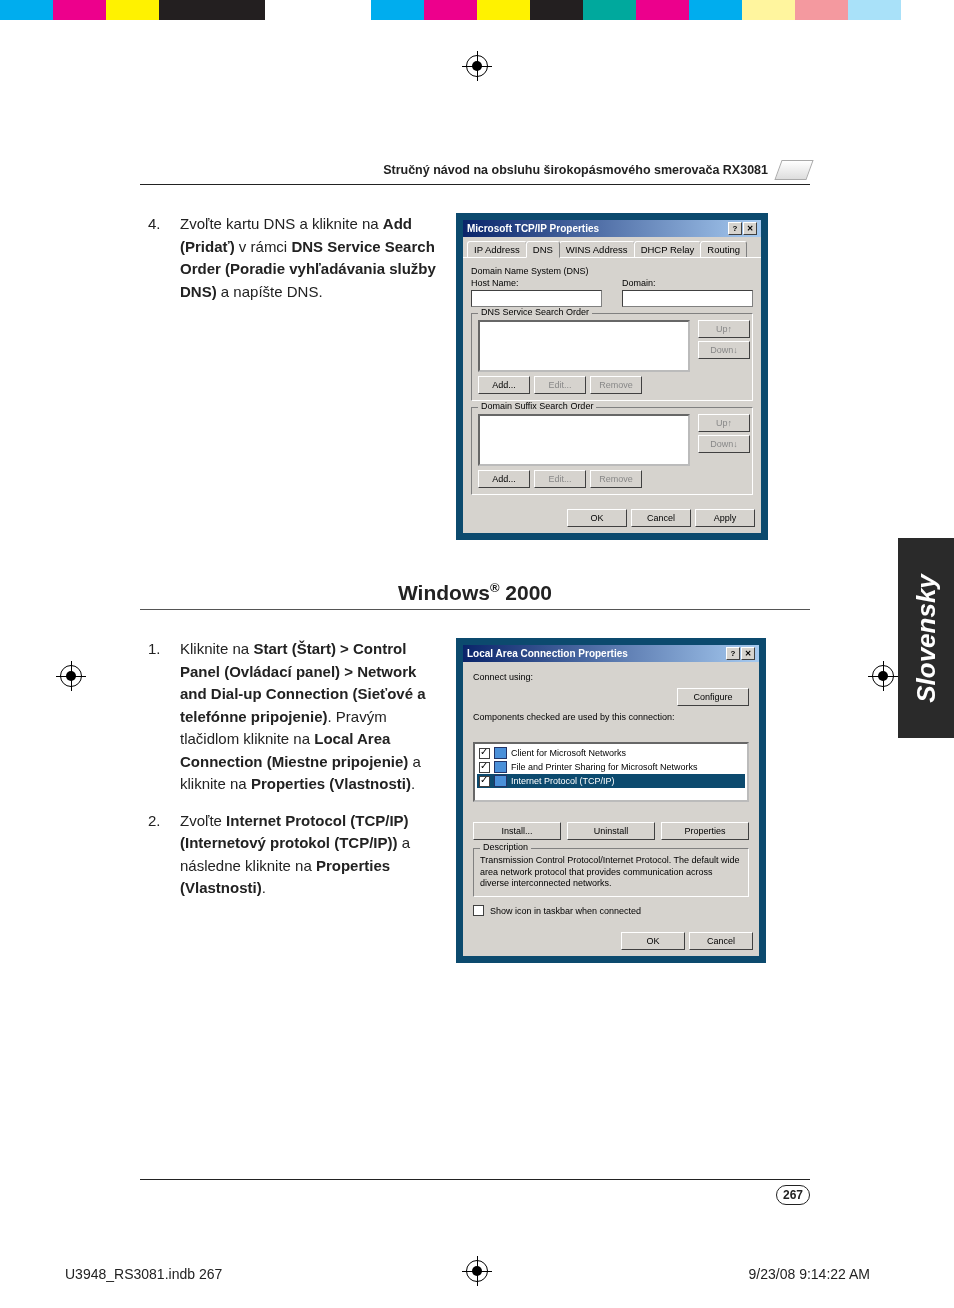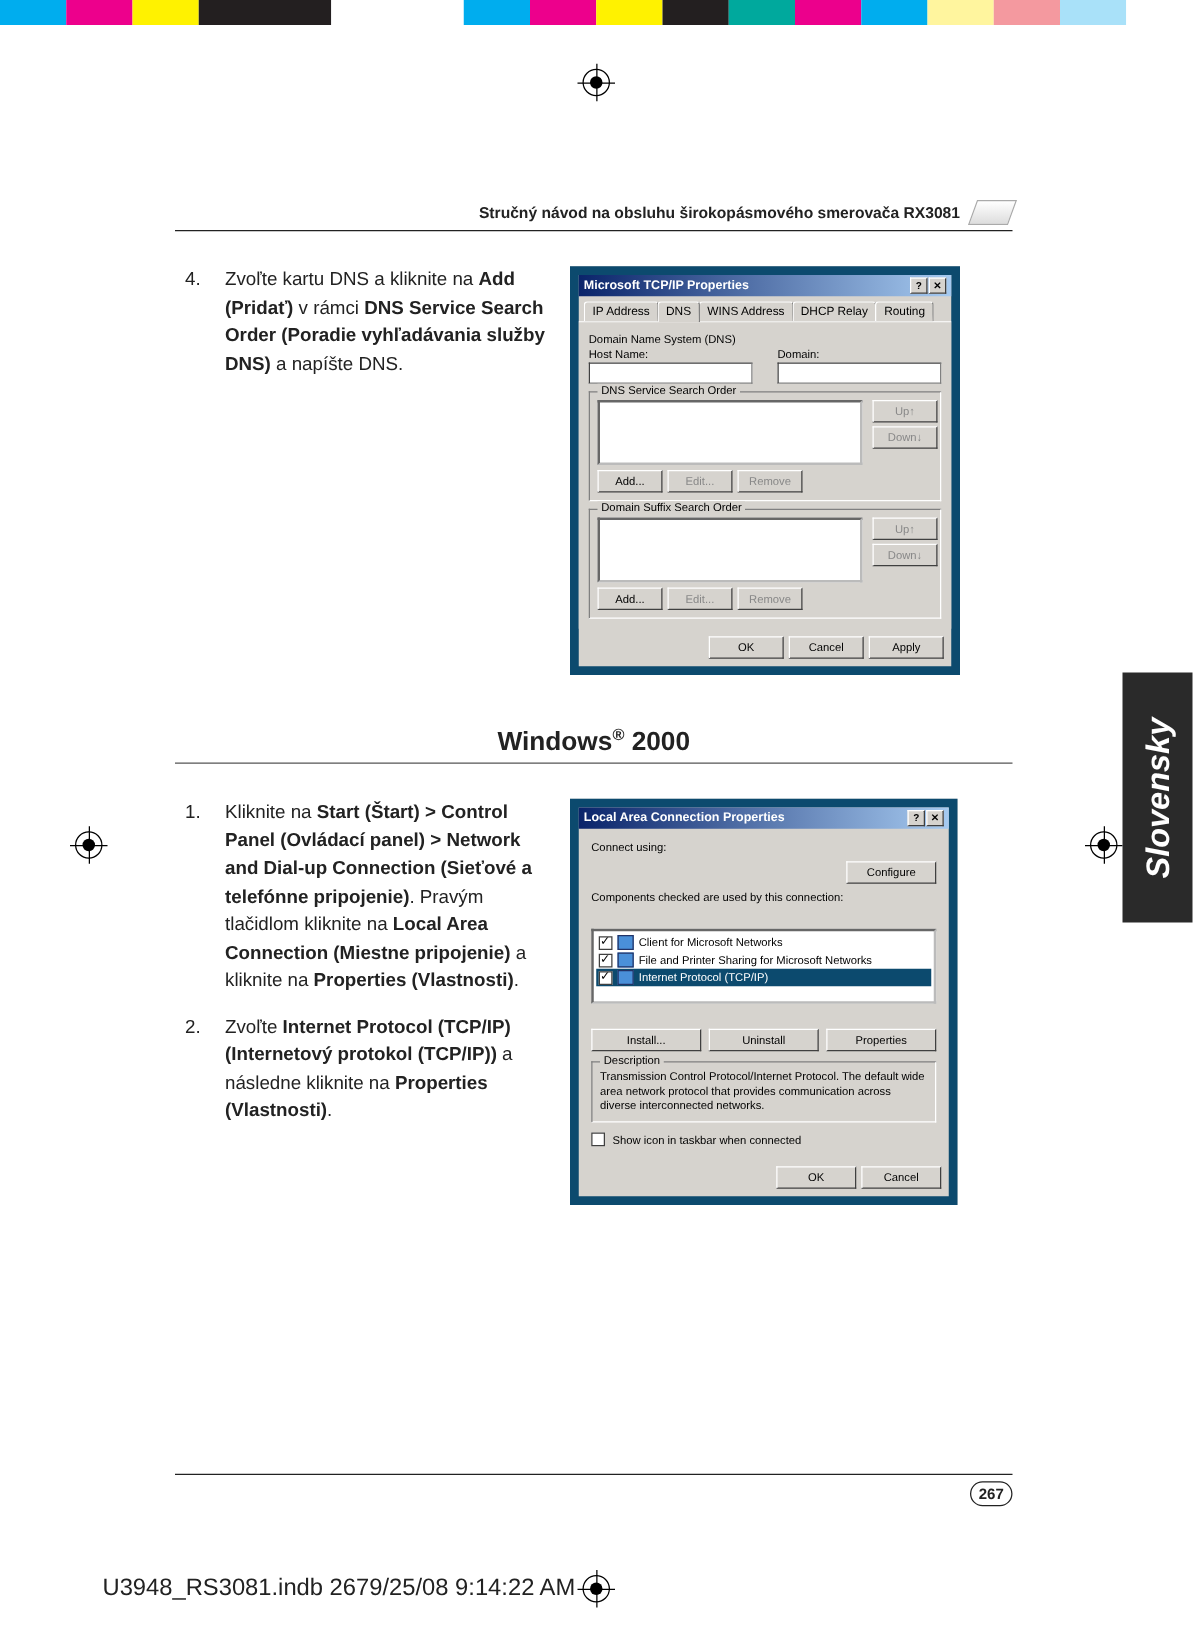--- a/index.html
+++ b/index.html
@@ -247,25 +247,25 @@
     position: absolute;
     bottom: 5px; right: 0;
     width: 34px; height: 20px;
     border: 1px solid #222;
     border-radius: 10px;
     display: flex; align-items: center; justify-content: center;
     font-size: 12px; font-weight: bold;
   }
   .bottom-footer {
     position: absolute;
-    left: 82px; bottom: 26px;
+    left: 65px; bottom: 26px;
     width: 805px;
     display: flex;
-    justify-content: flex-start;
-    font-size: 19px;
+    justify-content: space-between;
+    font-size: 14px;
   }
   .footrule {
     position: absolute;
     bottom: 30px; left: 0; width: 670px;
     border-top: 1px solid #222;
   }
 </style>
 </head>
 <body>
 
@@ -457,14 +457,14 @@
       </div>
     </div>
   </div>
 
   <div class="footrule"></div>
   <div class="page-num-box">267</div>
 </div>
 
 <div class="bottom-footer">
   <span>U3948_RS3081.indb   267</span>
-  <span>9/25/08   9:14:22 AM</span>
+  <span>9/23/08   9:14:22 AM</span>
 </div>
 
 </body></html>

